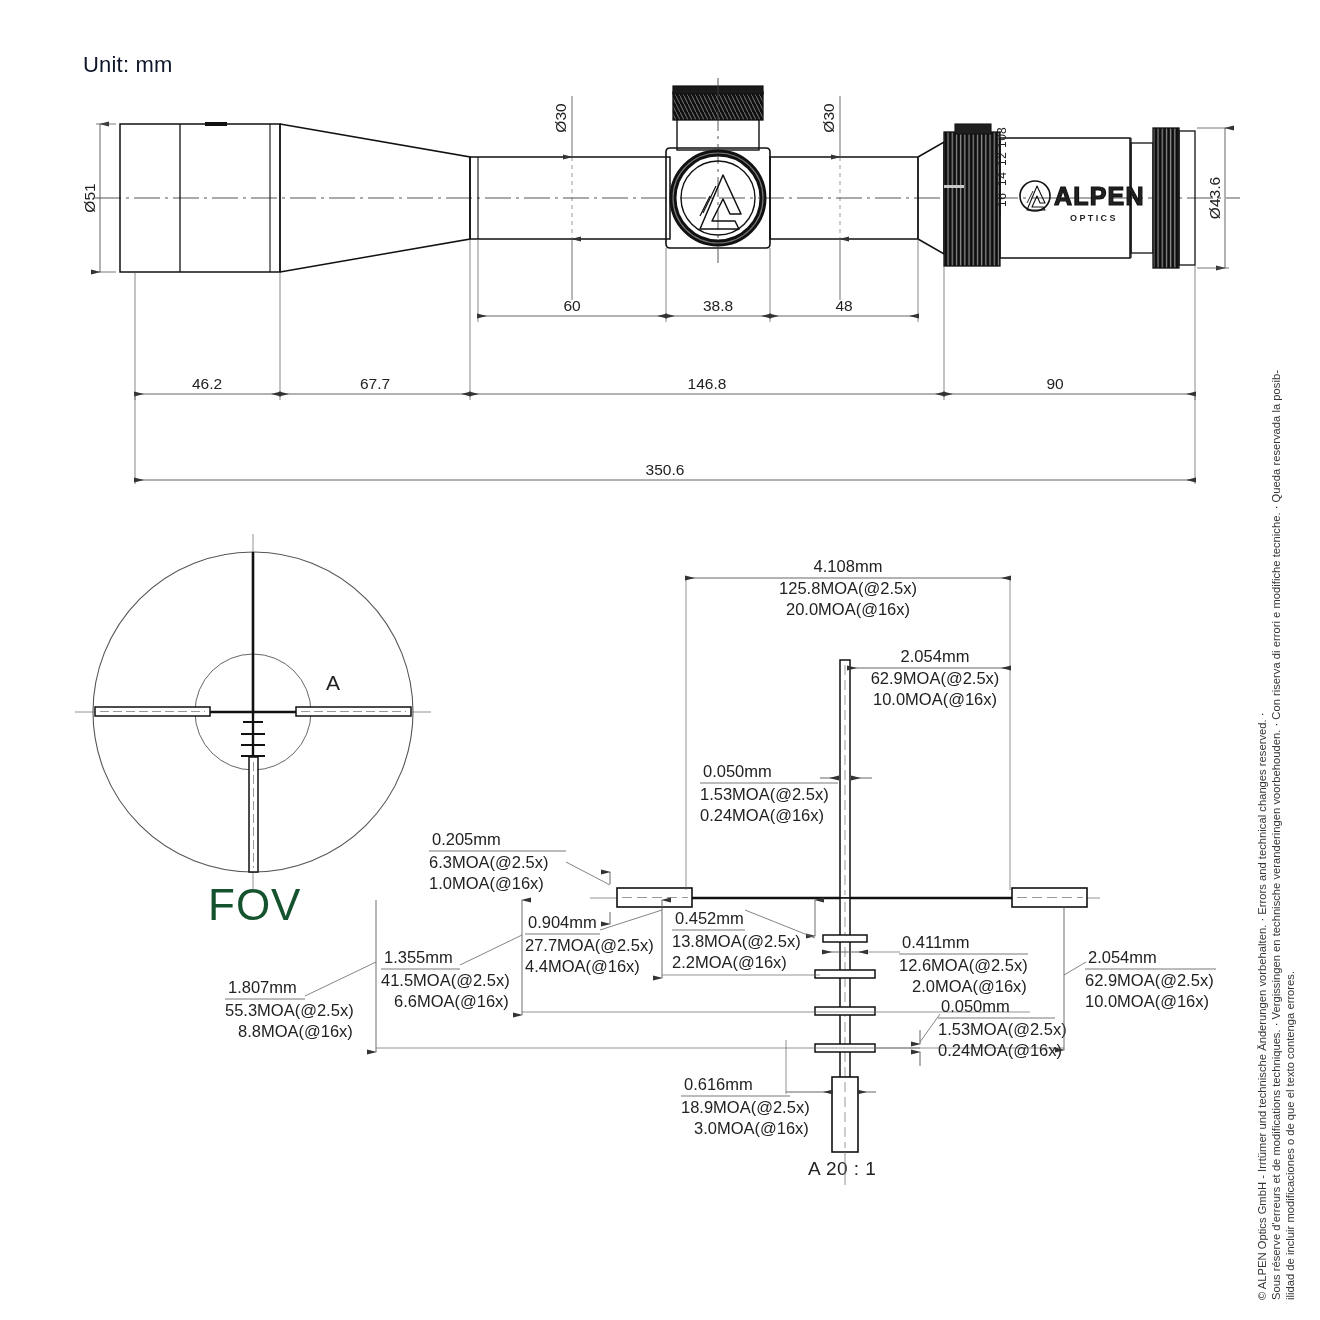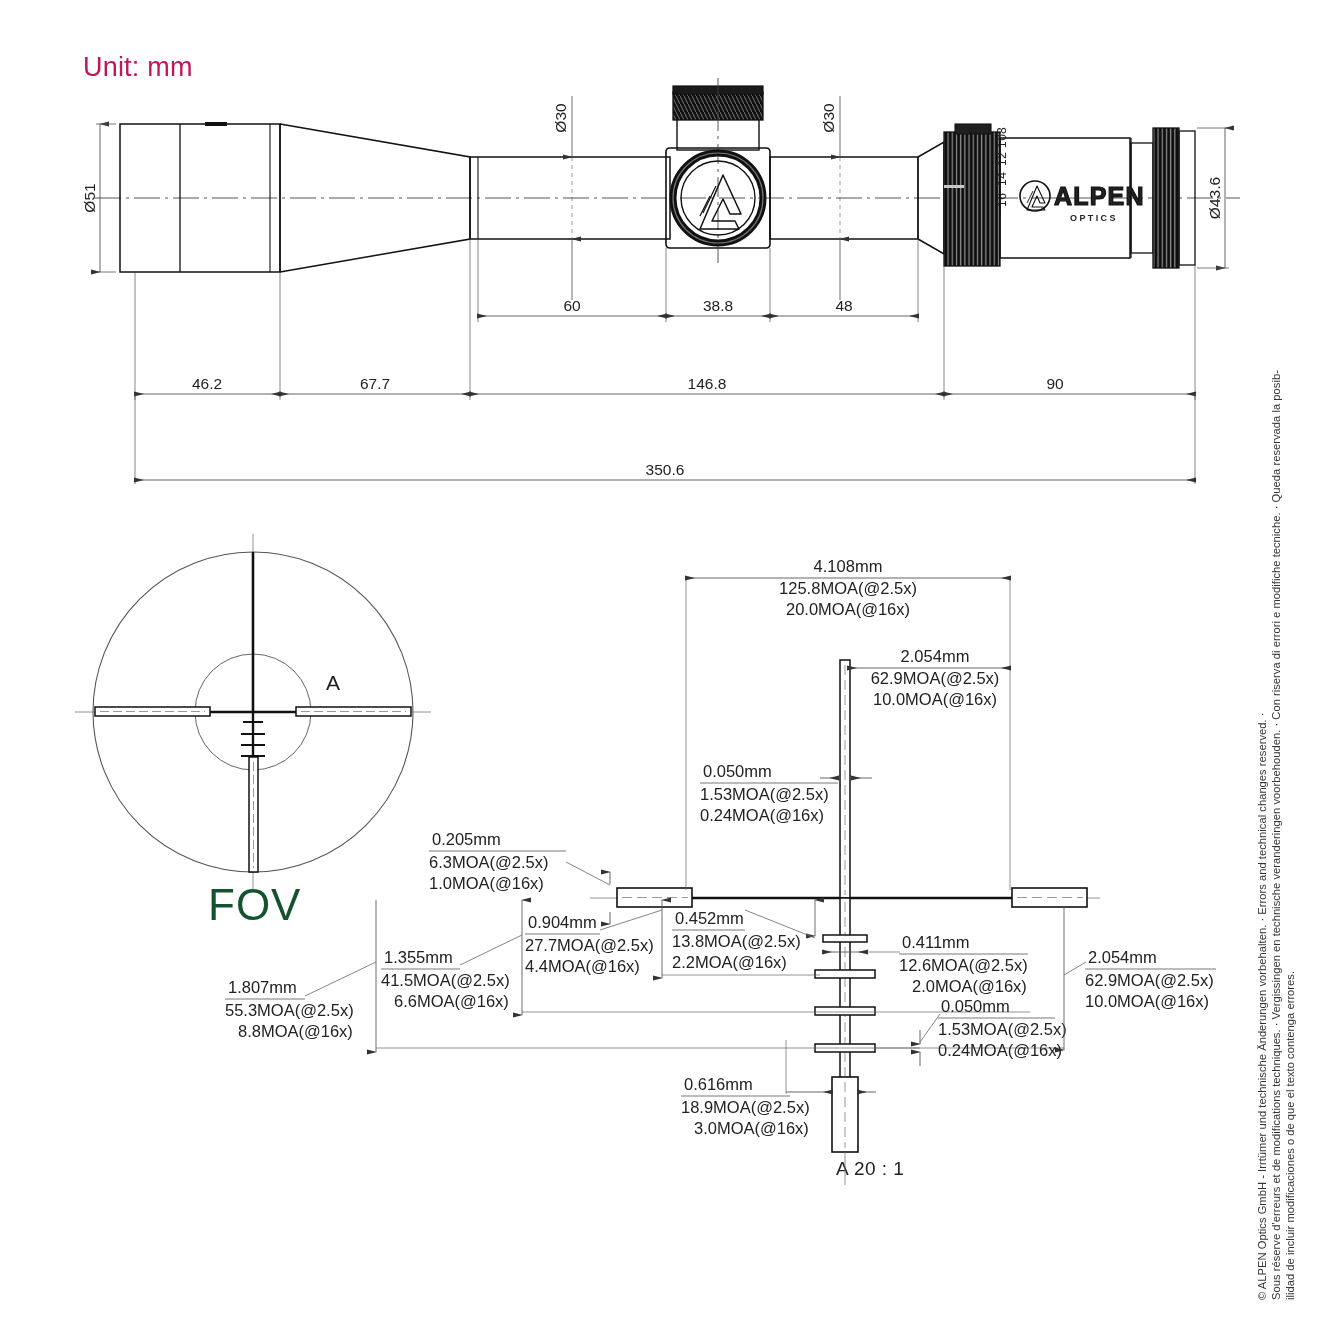--- a/index.html
+++ b/index.html
@@ -5,29 +5,29 @@
 <style>
   html,body{margin:0;padding:0;background:#ffffff;}
   body{
     width:1320px;height:1320px;
     font-family:"Liberation Sans","DejaVu Sans",sans-serif;
     color:#1a1a1a;overflow:hidden;position:relative;
   }
   #sheet{position:absolute;inset:0;width:1320px;height:1320px;}
   .unit-label{
     position:absolute;left:83px;top:52px;
-    font-size:27px;color:#be185d;letter-spacing:.2px;
+    font-size:22px;color:#0f172a;letter-spacing:.2px;
   }
   .fov-label{
     position:absolute;left:208px;top:880px;
     font-size:44px;color:#14532d;letter-spacing:1px;
   }
   .scale-label{
     position:absolute;left:808px;top:1158px;
-    font-size:19px;color:#222;letter-spacing:.5px;margin-left:28px;
+    font-size:19px;color:#222;letter-spacing:.5px;
   }
   .legal{
     position:absolute;right:2px;top:0;
     width:1320px;height:1320px;pointer-events:none;
   }
   .legal-line{
     position:absolute;
     transform-origin:0 0;
     transform:rotate(-90deg);
     white-space:nowrap;

